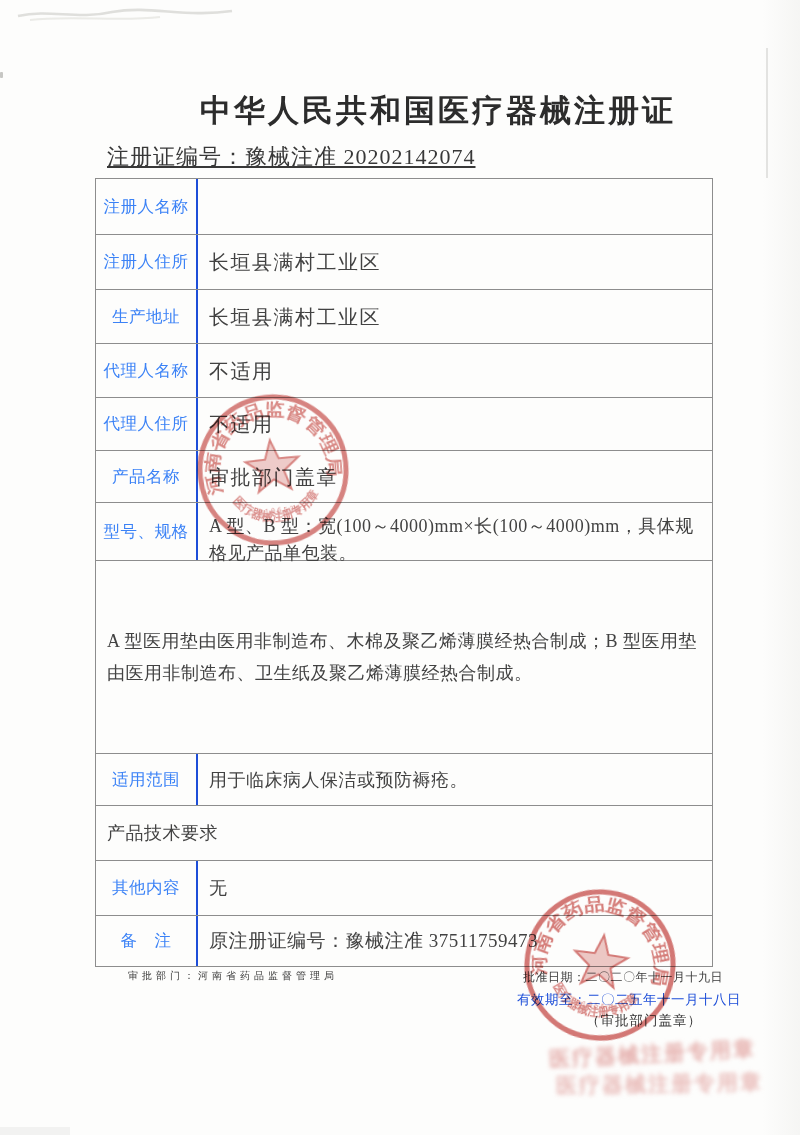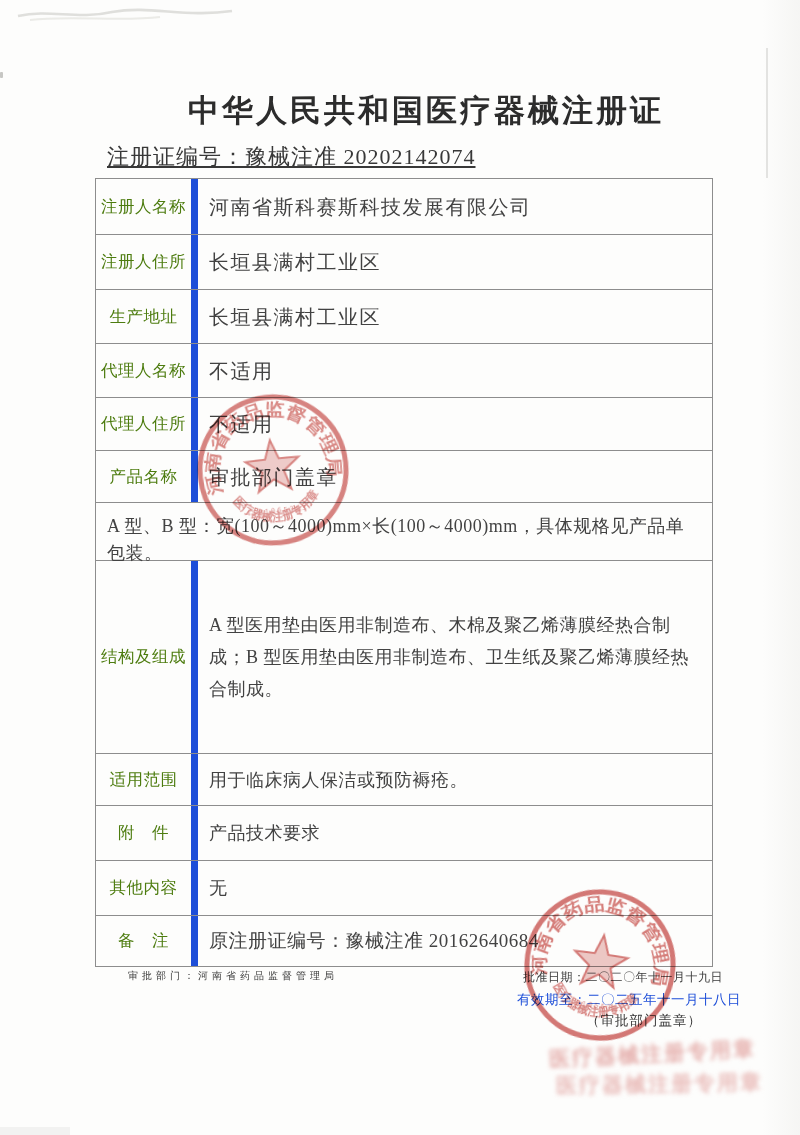--- a/index.html
+++ b/index.html
@@ -3,40 +3,40 @@
 <meta charset="utf-8">
 <style>
   html,body{margin:0;padding:0;background:#e8e8e8;}
   .sheet{
     position:relative;width:800px;height:1135px;margin:0 auto;
     background:#fdfdfc;overflow:hidden;
     font-family:"Liberation Serif","DejaVu Serif",serif;
     color:#3f3f3f;
   }
   .title{
-    position:absolute;left:188px;top:90px;white-space:nowrap;
+    position:absolute;left:200px;top:90px;white-space:nowrap;
     font-family:"DejaVu Sans","Liberation Sans",sans-serif;
     font-size:31px;font-weight:700;letter-spacing:3px;color:#2c2c2c;
   }
   .regno{
     position:absolute;left:107px;top:142px;white-space:nowrap;
     font-size:22px;letter-spacing:1px;color:#383838;text-decoration:underline;
   }
   .cert-table{
     position:absolute;left:95px;top:178px;width:618px;
     border:1px solid #8d8d8d;box-sizing:border-box;
     background:transparent;
   }
   .row{display:flex;border-bottom:1px solid #8d8d8d;box-sizing:border-box;}
   .row:last-child{border-bottom:none;}
   .cell{box-sizing:border-box;}
   .lbl{
-    width:102px;border-right:7px solid #1d4ed8;
+    width:102px;border-right:2px solid #1d4ed8;
     display:flex;align-items:center;justify-content:center;text-align:center;
-    font-size:16.5px;letter-spacing:0.5px;color:#4d7c0f;flex:none;
+    font-size:16.5px;letter-spacing:0.5px;color:#3b82f6;flex:none;
   }
   .val{
     flex:1;display:flex;align-items:center;
     padding:2px 10px 2px 11px;color:#424242;
     font-size:20px;letter-spacing:1.5px;line-height:30px;
   }
   .row.small .val{font-size:18px;letter-spacing:0.5px;line-height:32px;}
   .row.r7 .val{line-height:27px;margin-top:16px;}
   .row.r12 .val{font-size:19px;letter-spacing:0.5px;}
   .footer-left{
@@ -88,21 +88,20 @@
     <path d="M30,20 C70,15 120,22 160,17" fill="none" stroke="#e2e2de" stroke-width="2" opacity="0.7"></path>
   </svg>
 
   <div class="title">中华人民共和国医疗器械注册证</div>
 
   <div class="regno"><span>注册证编号：</span><span>豫械注准 20202142074</span></div>
 
   <div class="cert-table">
     <div class="row" style="height:56px">
       <div class="cell lbl">注册人名称</div>
-      <div class="cell val">河南省斯科赛斯科技发展有限公司</div>
     </div>
     <div class="row" style="height:55px">
       <div class="cell lbl">注册人住所</div>
       <div class="cell val">长垣县满村工业区</div>
     </div>
     <div class="row" style="height:54px">
       <div class="cell lbl">生产地址</div>
       <div class="cell val">长垣县满村工业区</div>
     </div>
     <div class="row" style="height:54px">
@@ -111,41 +110,40 @@
     </div>
     <div class="row" style="height:53px">
       <div class="cell lbl">代理人住所</div>
       <div class="cell val">不适用</div>
     </div>
     <div class="row" style="height:52px">
       <div class="cell lbl">产品名称</div>
       <div class="cell val">审批部门盖章</div>
     </div>
     <div class="row small r7" style="height:58px">
+      <div class="cell lbl">型号、规格</div>
       <div class="cell val">A 型、B 型：宽(100～4000)mm×长(100～4000)mm，具体规格见产品单包装。</div>
     </div>
     <div class="row small" style="height:193px">
-      <div class="cell lbl">结构及组成</div>
       <div class="cell val">A 型医用垫由医用非制造布、木棉及聚乙烯薄膜经热合制成；B 型医用垫由医用非制造布、卫生纸及聚乙烯薄膜经热合制成。</div>
     </div>
     <div class="row small" style="height:52px">
       <div class="cell lbl">适用范围</div>
       <div class="cell val">用于临床病人保洁或预防褥疮。</div>
     </div>
     <div class="row small" style="height:55px">
-      <div class="cell lbl">附　件</div>
       <div class="cell val">产品技术要求</div>
     </div>
     <div class="row small" style="height:55px">
       <div class="cell lbl">其他内容</div>
       <div class="cell val">无</div>
     </div>
     <div class="row small r12" style="height:50px">
       <div class="cell lbl">备　注</div>
-      <div class="cell val">原注册证编号：豫械注准 20162640684</div>
+      <div class="cell val">原注册证编号：豫械注准 37511759473</div>
     </div>
   </div>
 
   <div class="footer-left">审批部门：河南省药品监督管理局</div>
   <div class="fdate1">批准日期：二〇二〇年十一月十九日</div>
   <div class="fdate2">有效期至：二〇二五年十一月十八日</div>
   <div class="fseal">（审批部门盖章）</div>
 
   <svg class="stamp stamp1" viewBox="0 0 220 220">
     <circle cx="110" cy="110" r="73" fill="none" stroke="#c84f4b" stroke-width="5" stroke-opacity="0.85"></circle>

